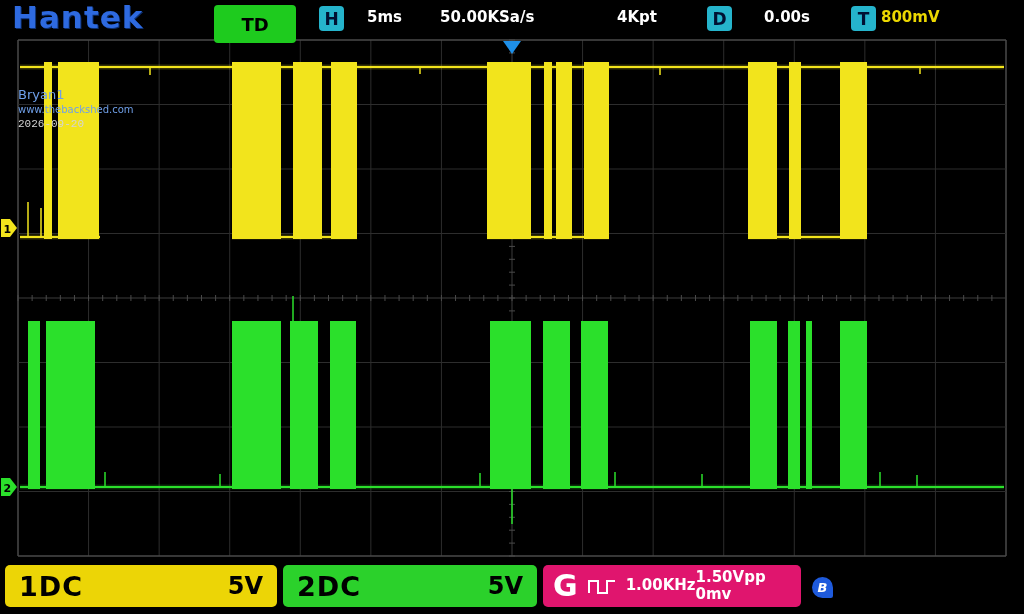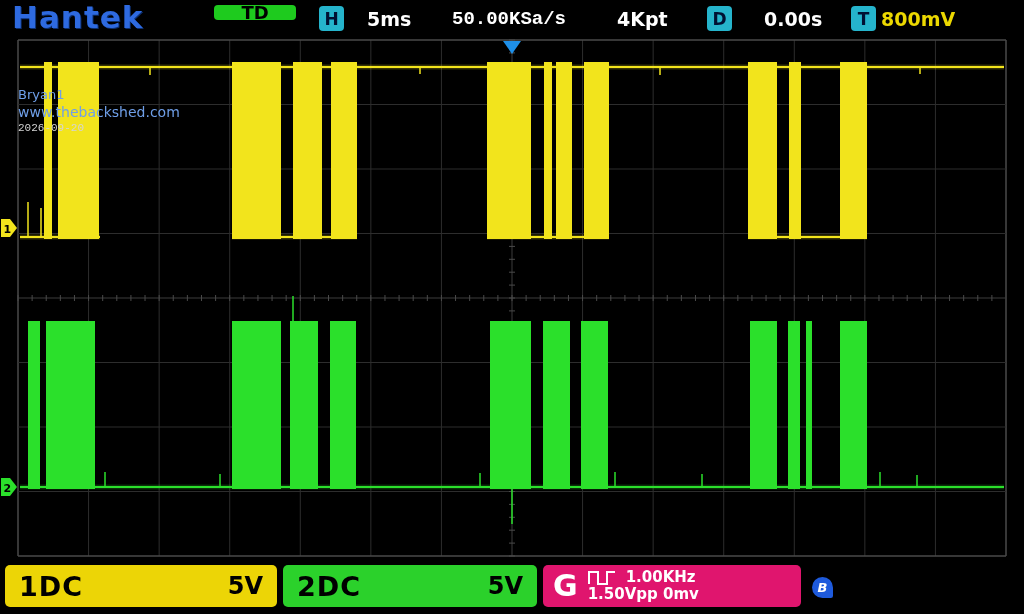--- a/index.html
+++ b/index.html
@@ -4,47 +4,47 @@
 <style>
   html,body{margin:0;padding:0;}
   body{
     width:1024px;height:614px;background:#000;position:relative;overflow:hidden;
     font-family:"DejaVu Sans","Liberation Sans",sans-serif;
   }
   
   .topbar{position:absolute;left:0;top:0;width:1024px;height:38px;background:#000;z-index:4;}
   .logo{position:absolute;left:12px;top:-1px;font-size:31px;font-weight:bold;color:#2e6ae0;
         letter-spacing:1px;text-shadow:1px 1px 0 #0d2f6e;}
-  .badge-green{position:absolute;left:214px;top:5px;width:82px;height:15px;background:#1ecb1e;
+  .badge-green{position:absolute;left:214px;top:5px;width:82px;height:38px;background:#1ecb1e;
         border-radius:4px;color:#000;font-weight:bold;font-size:18px;
         display:flex;align-items:center;justify-content:center;}
   .badge-cyan{position:absolute;top:6px;width:25px;height:25px;background:#25b4cc;border-radius:4px;
         color:#013;font-weight:bold;font-size:17px;display:flex;align-items:center;justify-content:center;}
   #h-badge{left:319px;} #d-badge{left:707px;} #t-badge{left:851px;}
-  .hv{position:absolute;top:8px;color:#fff;font-weight:bold;font-size:19px;white-space:nowrap;}
-  #timebase{left:367px;} #samplerate{left:452px;font-family:Liberation Mono, monospace;} #memdepth{left:617px;}
+  .hv{position:absolute;top:8px;color:#fff;font-weight:bold;font-size:15px;white-space:nowrap;}
+  #timebase{left:367px;} #samplerate{left:440px;} #memdepth{left:617px;}
   #delay{left:764px;} #triglevel{left:881px;color:#ecd800;}
   
   #scope-svg{position:absolute;left:0;top:0;z-index:1;}
   
   .wm{position:absolute;left:18px;top:88px;z-index:5;line-height:1;}
   .wm1{color:#6f9fe8;font-size:13px;}
-  .wm2{color:#6f9fe8;font-size:14px;margin-top:4px;}
+  .wm2{color:#6f9fe8;font-size:10px;margin-top:4px;}
   .wm3{color:#d4d4d4;font-size:11px;margin-top:4px;font-family:Liberation Mono, monospace;}
   
   .chbox{position:absolute;top:565px;height:42px;border-radius:5px;display:flex;align-items:center;
         justify-content:space-between;padding:0 14px;box-sizing:border-box;color:#000;z-index:4;}
   #ch1-box{left:5px;width:272px;}
   #ch2-box{left:283px;width:254px;}
   .ch-label{font-weight:bold;font-size:27px;letter-spacing:1px;}
   .ch-scale{font-weight:bold;font-size:24px;}
   .genbox{position:absolute;left:543px;top:565px;width:258px;height:42px;border-radius:5px;color:#fff;
         display:flex;align-items:center;padding:0 10px;box-sizing:border-box;gap:10px;z-index:4;}
   .gen-g{font-size:30px;font-weight:bold;line-height:1;}
-  .gen-col{display:flex;flex-direction:column;line-height:1.15;font-weight:bold;font-size:15px;}
+  .gen-col{display:flex;flex-direction:row;line-height:1.15;font-weight:bold;font-size:15px;}
   .gen-row1{display:flex;align-items:center;gap:10px;}
   .ind{position:absolute;left:812px;top:577px;width:21px;height:21px;background:#1e5adc;
        border-radius:50% 50% 10% 50%;display:flex;align-items:center;justify-content:center;
        color:#fff;font-size:13px;font-weight:bold;font-style:italic;z-index:4;}
 </style>
 </head>
 <body>
 
 <svg id="scope-svg" width="1024" height="614">
     <g>

